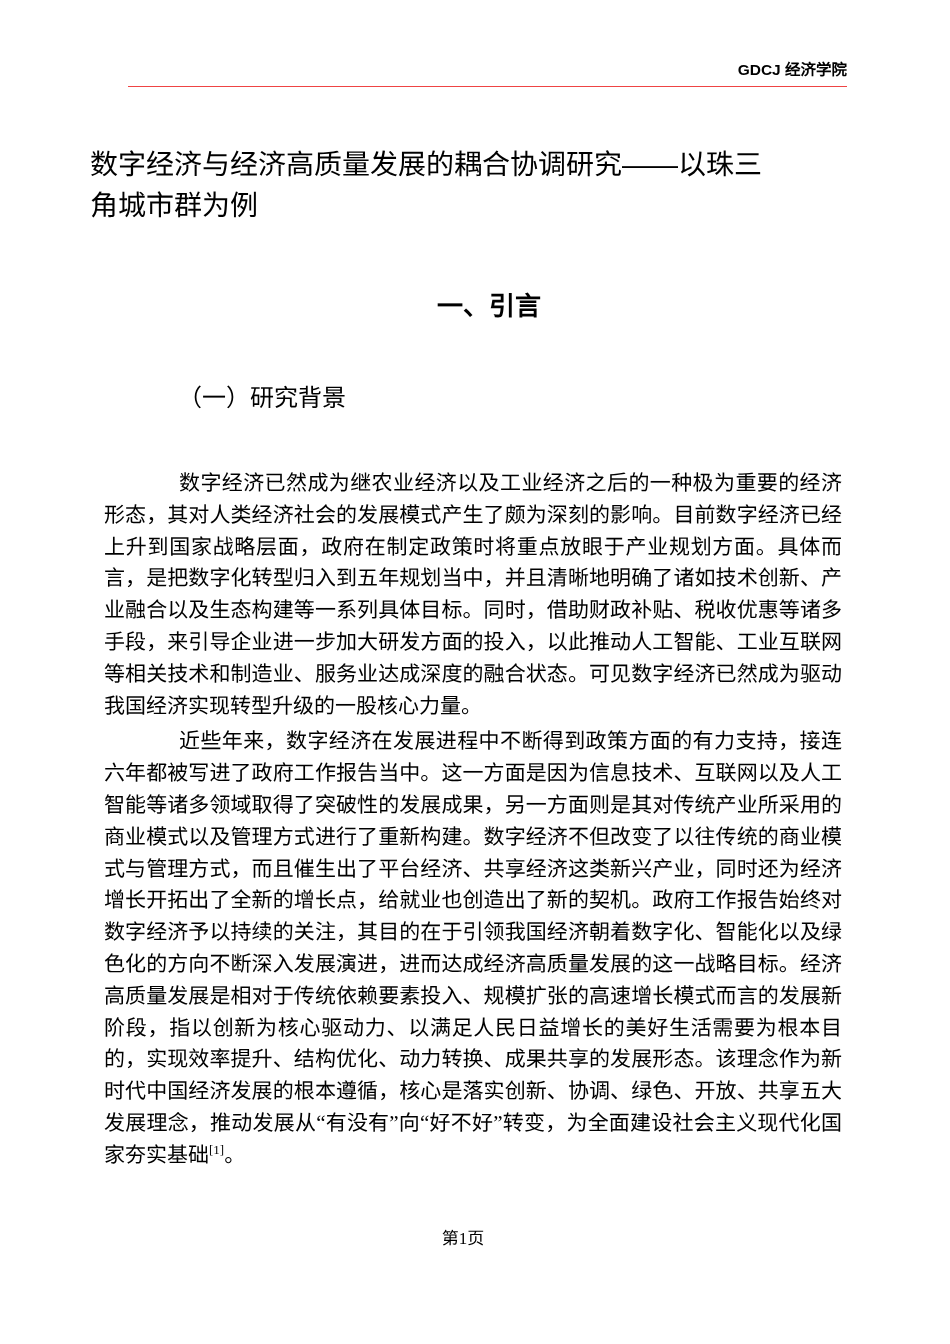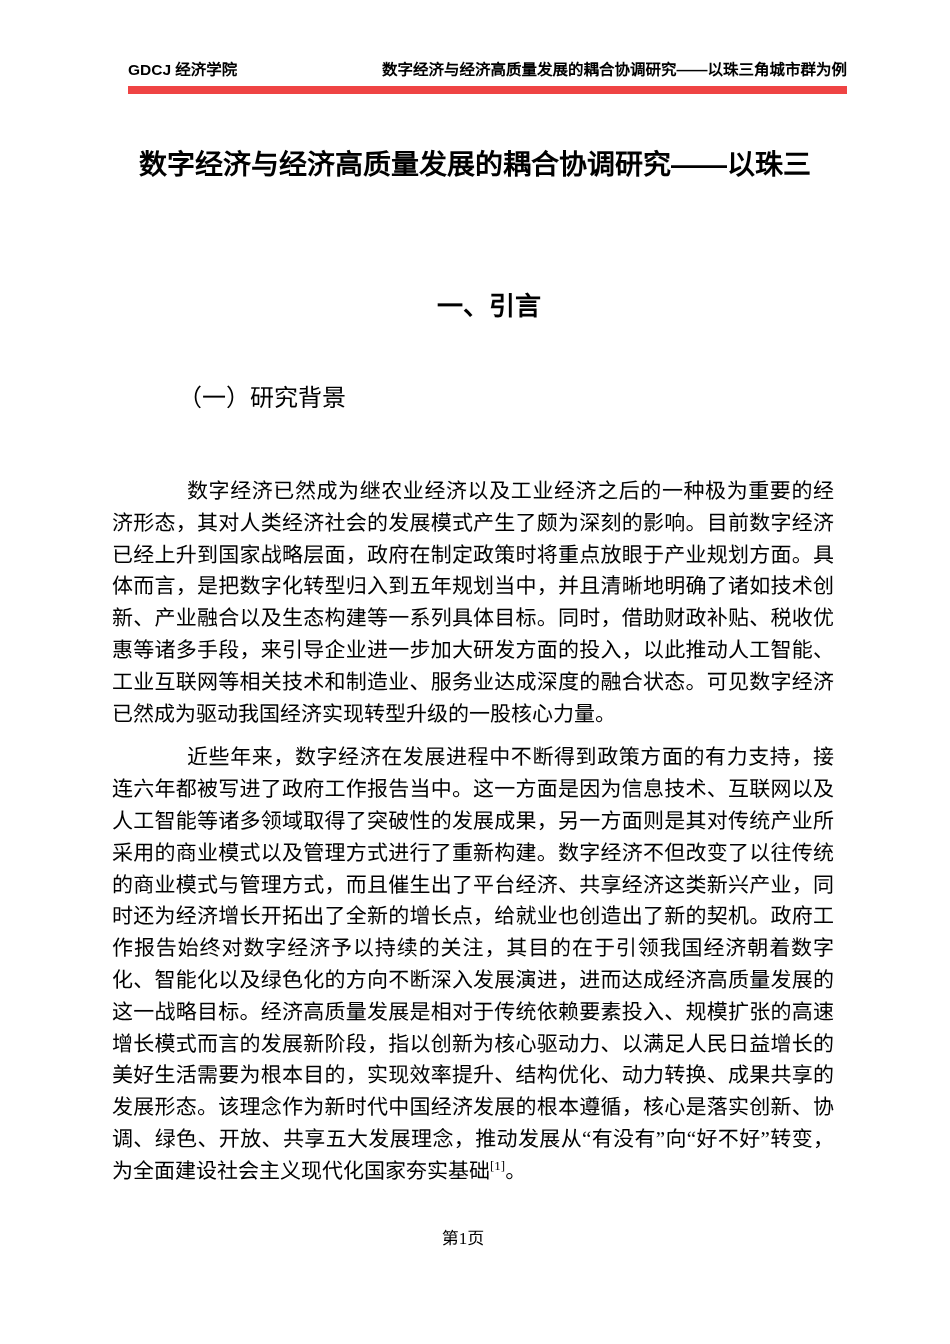--- a/index.html
+++ b/index.html
@@ -20,38 +20,38 @@
   
   .page-header {
     position: absolute;
     top: 60px;
     left: 128px;
     width: 719px;
     display: flex;
     justify-content: space-between;
     align-items: flex-end;
     padding-bottom: 7px;
-    border-bottom: 8px solid #ef4444;
+    border-bottom: 1px solid #ef4444;
     font-family: "Liberation Sans", "DejaVu Sans", sans-serif;
     font-weight: bold;
     font-size: 15.5px;
     line-height: 19px;
     white-space: nowrap;
+    flex-direction: column;
   }
 
   
   .doc-title {
     position: absolute;
     top: 144px;
     left: 90px;
     width: 770px;
     margin: 0;
-    text-align: center;
     font-family: "Liberation Sans", "DejaVu Sans", sans-serif;
-    font-weight: bold;
+    font-weight: normal;
     font-size: 28px;
     line-height: 41px;
   }
 
   
   .section-heading {
     position: absolute;
     top: 275px;
     left: 100px;
     width: 746px;
@@ -80,21 +80,21 @@
     position: absolute;
     top: 464px;
     left: 100px;
     width: 746px;
     font-size: 21px;
     line-height: 31.8px;
     text-align: justify;
     color: #000000;
   }
   .doc-text p {
-    margin: 12px;
+    margin: 4px;
     padding: 0;
     text-indent: 75px;
   }
   .footnote-ref {
     font-size: 13px;
     vertical-align: super;
     line-height: 0;
   }
 
   
@@ -108,25 +108,25 @@
     line-height: 22px;
   }
 </style>
 </head>
 <body>
 
 <div class="page">
 
   <header class="page-header">
     <span>GDCJ 经济学院</span>
-    <span>数字经济与经济高质量发展的耦合协调研究——以珠三角城市群为例</span>
   </header>
 
   <h1 class="doc-title">
     <span>数字经济与经济高质量发展的耦合协调研究——以珠三</span><br>
+    <span>角城市群为例</span>
   </h1>
 
   <h2 class="section-heading">一、引言</h2>
 
   <h3 class="subsection-heading">（一）研究背景</h3>
 
   <main class="doc-text">
     <p>数字经济已然成为继农业经济以及工业经济之后的一种极为重要的经济形态，其对人类经济社会的发展模式产生了颇为深刻的影响。目前数字经济已经上升到国家战略层面，政府在制定政策时将重点放眼于产业规划方面。具体而言，是把数字化转型归入到五年规划当中，并且清晰地明确了诸如技术创新、产业融合以及生态构建等一系列具体目标。同时，借助财政补贴、税收优惠等诸多手段，来引导企业进一步加大研发方面的投入，以此推动人工智能、工业互联网等相关技术和制造业、服务业达成深度的融合状态。可见数字经济已然成为驱动我国经济实现转型升级的一股核心力量。</p>
 
     <p><span>近些年来，数字经济在发展进程中不断得到政策方面的有力支持，接连六年都被写进了政府工作报告当中。这一方面是因为信息技术、互联网以及人工智能等诸多领域取得了突破性的发展成果，另一方面则是其对传统产业所采用的商业模式以及管理方式进行了重新构建。数字经济不但改变了以往传统的商业模式与管理方式，而且催生出了平台经济、共享经济这类新兴产业，同时还为经济增长开拓出了全新的增长点，给就业也创造出了新的契机。政府工作报告始终对数字经济予以持续的关注，其目的在于引领我国经济朝着数字化、智能化以及绿色化的方向不断深入发展演进，进而达成经济高质量发展的这一战略目标。经济高质量发展是相对于传统依赖要素投入、规模扩张的高速增长模式而言的发展新阶段，指以创新为核心驱动力、以满足人民日益增长的美好生活需要为根本目的，实现效率提升、结构优化、动力转换、成果共享的发展形态。该理念作为新时代中国经济发展的根本遵循，核心是落实创新、协调、绿色、开放、共享五大发展理念，推动发展从“有没有”向“好不好”转变，为全面建设社会主义现代化国家夯实基础</span><span class="footnote-ref">[1]</span><span>。</span></p>

